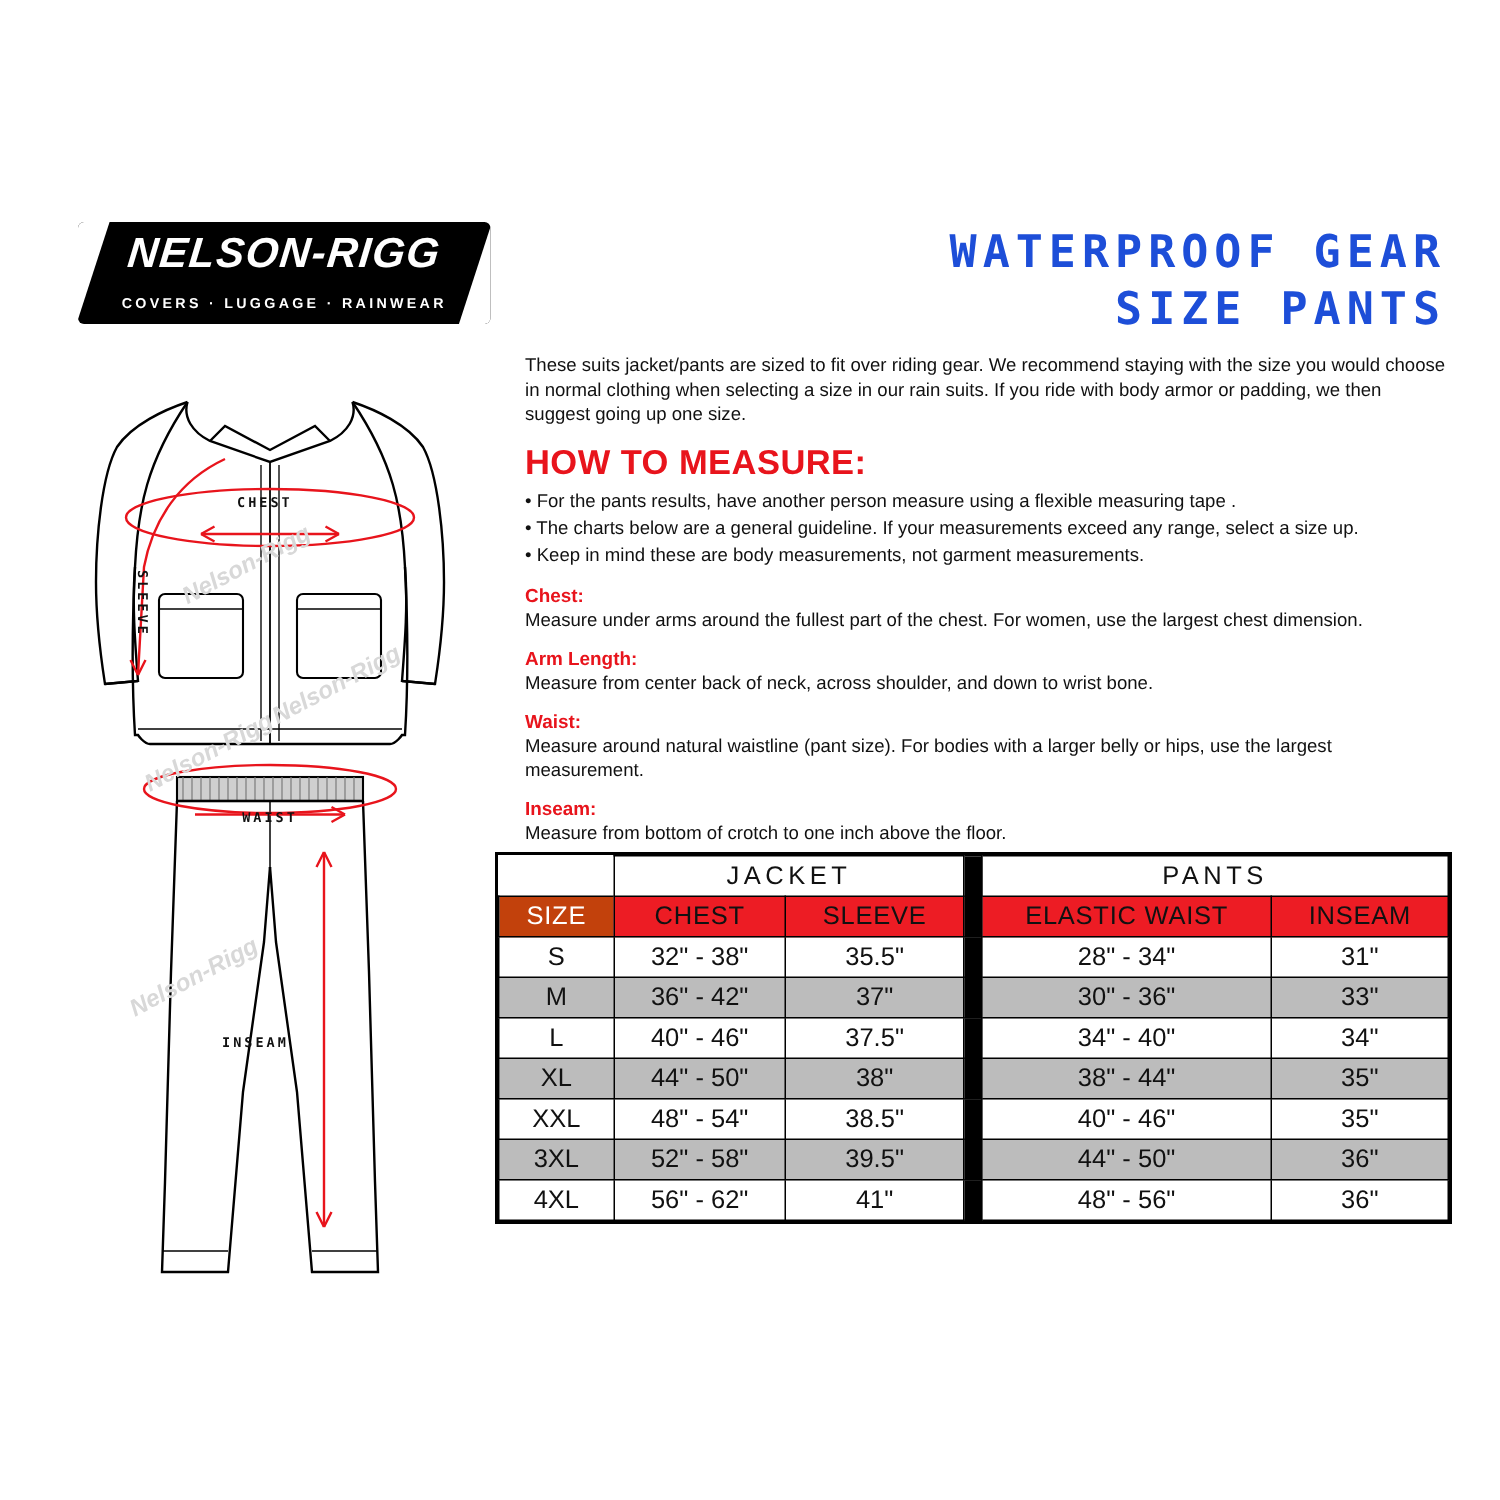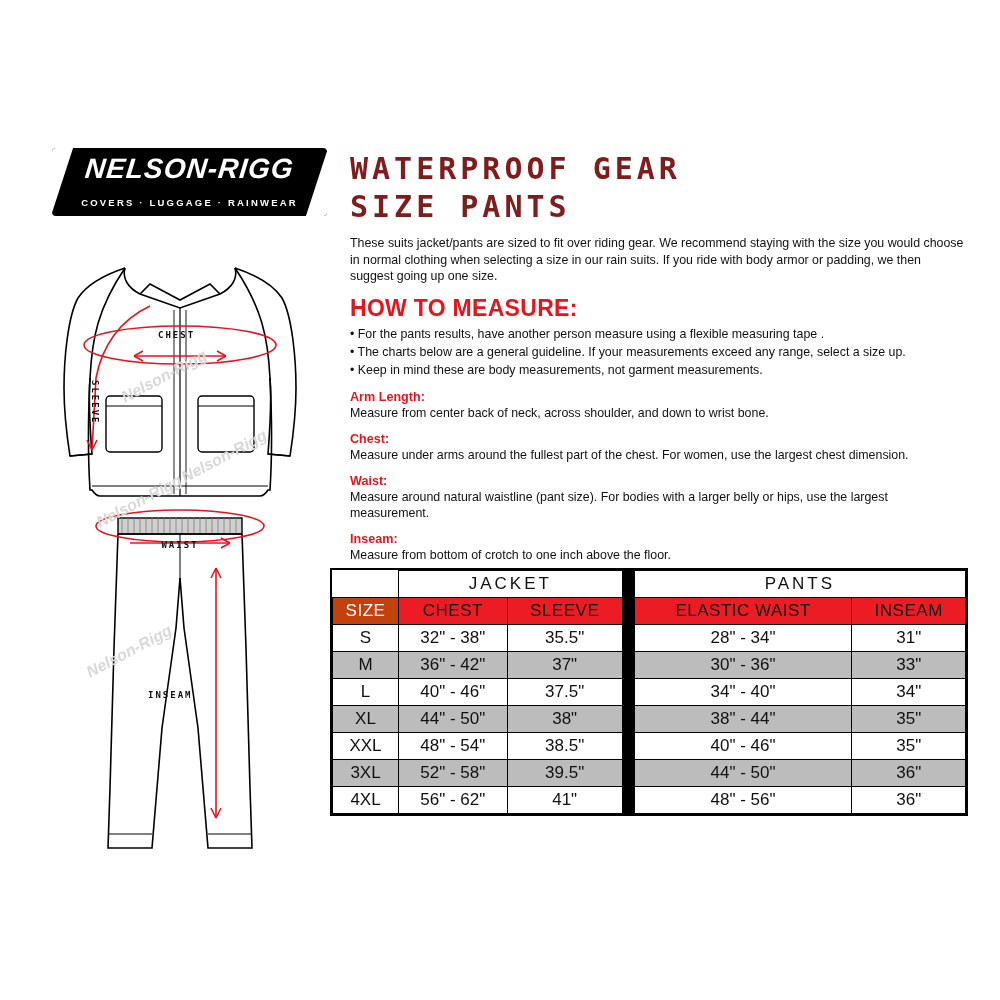--- a/index.html
+++ b/index.html
@@ -63,27 +63,27 @@
     width: 300px; height: 650px;
   }
 
   
   .content {
     position: absolute;
     left: 350px; top: 150px;
     width: 614px;
   }
   .title {
-    text-align: left;
+    text-align: right;
     font-family: "DejaVu Sans Mono", monospace;
     font-weight: bold;
     font-size: 30px;
     letter-spacing: 4px;
     line-height: 1.25;
-    color: #7f1d1d;
+    color: #1d4ed8;
     margin: 0 0 6px 0;
   }
   .title .l2 { display: block; }
   .intro {
     font-size: 12.4px;
     line-height: 1.35;
     color: #111;
     margin: 10px 0 10px 0;
   }
   .howto {
@@ -123,21 +123,21 @@
   }
   table.size-chart {
     border-collapse: collapse;
     width: 100%;
     font-family: "Liberation Sans", sans-serif;
   }
   table.size-chart td, table.size-chart th {
     border: 1px solid #000;
     text-align: center;
     font-size: 17px;
-    padding: 3px 2px;
+    padding: 3px 18px;
     color: #111;
     font-weight: normal;
   }
   .grouphdr td {
     font-size: 20px;
     letter-spacing: 3px;
     font-weight: bold;
     padding: 4px 2px;
   }
   .spacer-col {
@@ -285,26 +285,26 @@
     </h1>
 
     <p class="intro">These suits jacket/pants are sized to fit over riding gear. We recommend staying with the size you would choose in normal clothing when selecting a size in our rain suits.  If you ride with body armor or padding, we then suggest going up one size.</p>
 
     <div class="howto">HOW TO MEASURE:</div>
     <div class="bullet">• For the pants results, have another person measure using a flexible measuring tape .</div>
     <div class="bullet">• The charts below are a general guideline. If your measurements exceed any range, select a size up.</div>
     <div class="bullet">• Keep in mind these are body measurements, not garment measurements.</div>
 
     <div class="sec">
+      <div class="sec-h">Chest:</div>
+      <div class="sec-b">Measure under arms around the fullest part of the chest. For women, use the largest chest dimension.</div>
+    </div>
+    <div class="sec">
       <div class="sec-h">Arm Length:</div>
       <div class="sec-b">Measure from center back of neck, across shoulder, and down to wrist bone.</div>
-    </div>
-    <div class="sec">
-      <div class="sec-h">Chest:</div>
-      <div class="sec-b">Measure under arms around the fullest part of the chest. For women, use the largest chest dimension.</div>
     </div>
     <div class="sec">
       <div class="sec-h">Waist:</div>
       <div class="sec-b">Measure around natural waistline (pant size). For bodies with a larger belly or hips, use the largest measurement.</div>
     </div>
     <div class="sec">
       <div class="sec-h">Inseam:</div>
       <div class="sec-b">Measure from bottom of crotch to one inch above the floor.</div>
     </div>
   </div>

